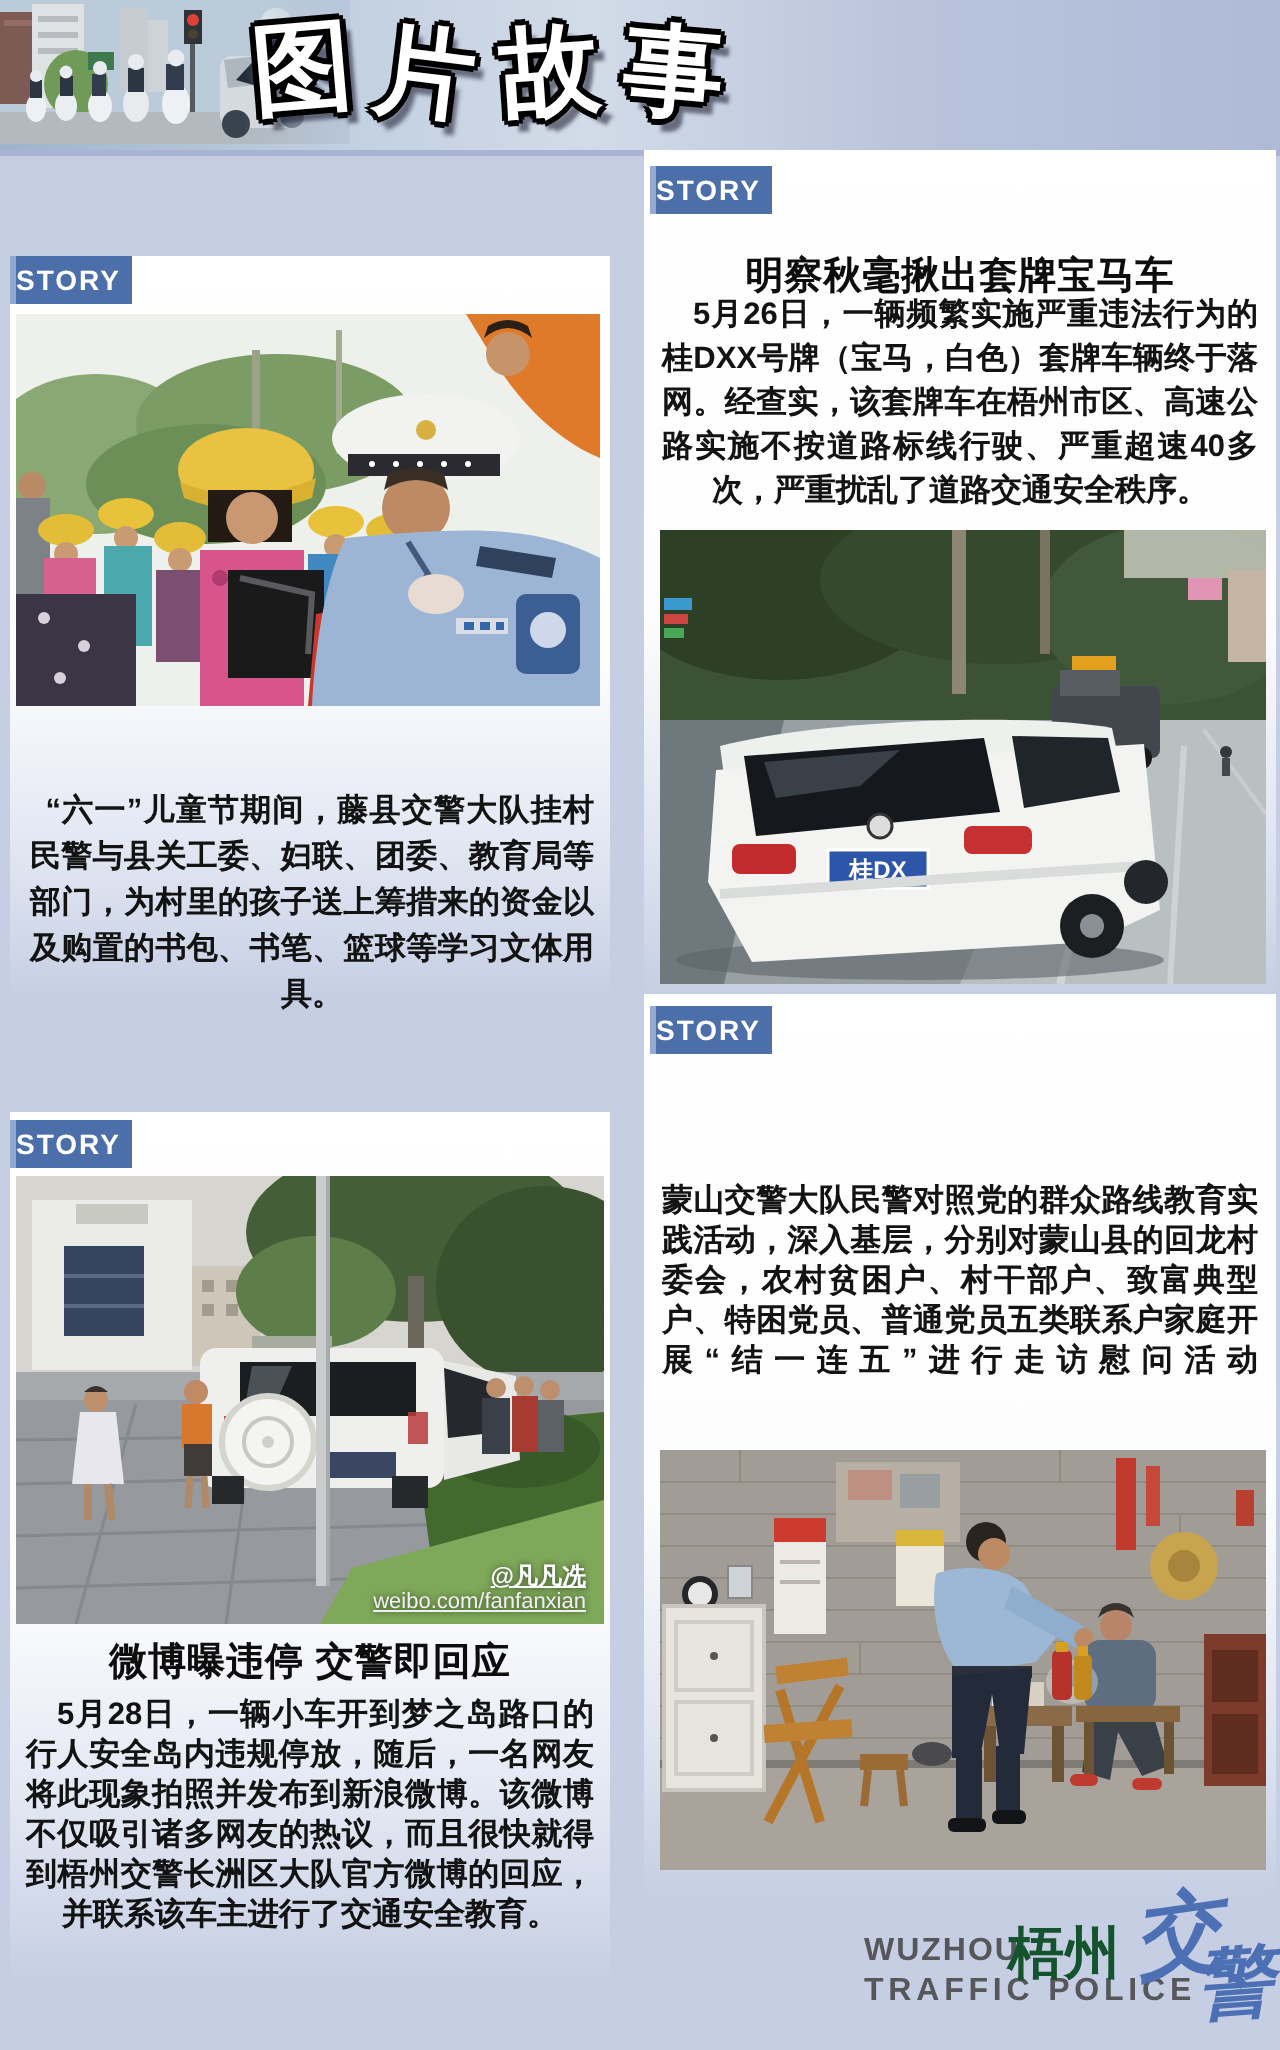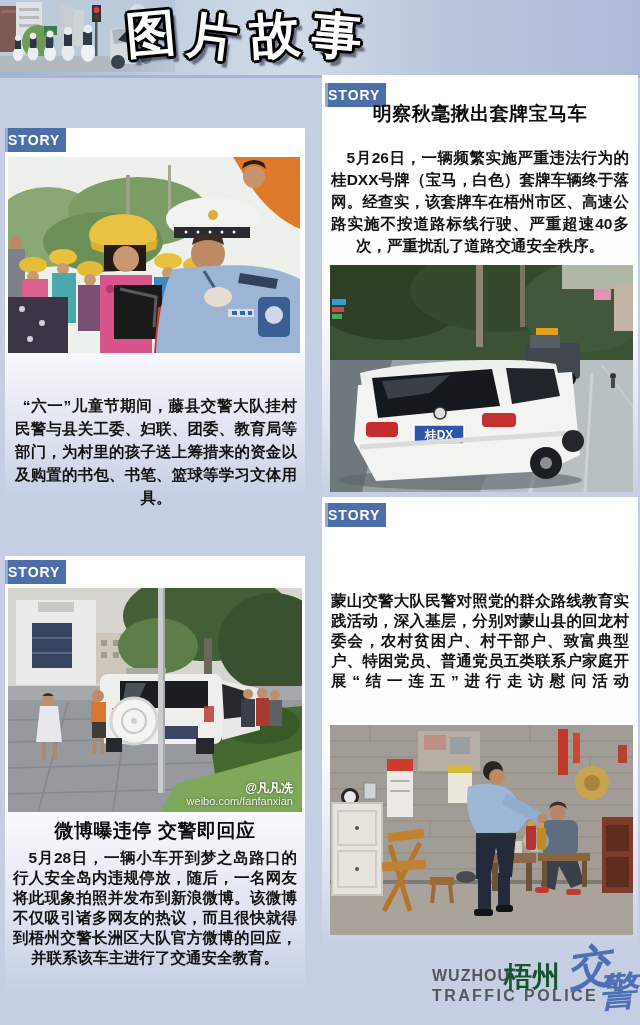--- a/index.html
+++ b/index.html
@@ -55,35 +55,35 @@
   #p-left1 .photo{left:3px;top:29px;width:292px;height:196px;}
   #p-right1 .photo{left:8px;top:190px;width:303px;height:227px;}
   #p-right2 .photo{left:8px;top:228px;width:303px;height:210px;}
   #p-left2 .photo{left:3px;top:32px;width:294px;height:224px;}
 
   .title{
     position:absolute;left:0;right:0;margin:0;text-align:center;
     font-size:19px;font-weight:bold;color:#0d0d0d;letter-spacing:.5px;
   }
   #p-left1 .title{top:233px;}
-  #p-right1 .title{top:26px;}
+  #p-right1 .title{top:50px;}
   #p-right2 .title{top:56px;}
   #p-left2 .title{top:262px;}
 
   .bodytext{
     position:absolute;margin:0;font-weight:bold;color:#131313;
     text-align:justify;text-align-last:center;
   }
   #p-left1 .bodytext{left:10px;right:8px;top:266px;font-size:15.5px;line-height:23px;text-indent:.5em;}
   #p-right1 .bodytext{left:9px;right:9px;top:72px;font-size:15.5px;line-height:22px;text-indent:1em;}
   #p-right2 .bodytext{left:9px;right:9px;top:94px;font-size:15.5px;line-height:20px;text-indent:0;text-align-last:justify;}
   #p-left2 .bodytext{left:8px;right:8px;top:292px;font-size:15.5px;line-height:20px;text-indent:1em;}
 
   
-  .wm{position:absolute;right:12px;color:#ffffff;text-shadow:0 0 3px rgba(0,0,0,.6);font-weight:bold;}
+  .wm{position:absolute;right:12px;color:#ffffff;text-shadow:0 0 3px rgba(0,0,0,.6);font-weight:bold;text-decoration:underline;}
   .wm-handle{top:224px;font-size:12px;}
   .wm-url{top:239px;font-size:11px;font-weight:normal;color:#f0f0f0;}
 
   
   .logo{position:absolute;left:425px;top:938px;width:215px;height:80px;color:#56575a;}
   .logo-en1{position:absolute;left:7px;top:29px;font-size:16px;font-weight:bold;letter-spacing:1px;}
   .logo-en2{position:absolute;left:7px;top:49px;font-size:16px;font-weight:bold;letter-spacing:2.4px;}
   .logo-cn{position:absolute;left:79px;top:20px;font-size:28px;font-weight:bold;color:#14532d;}
   .logo-script span{position:absolute;font-weight:bold;color:#4d70b4;font-style:italic;}
   .logo-script .s1{left:142px;top:0px;font-size:44px;transform:rotate(-8deg);}

